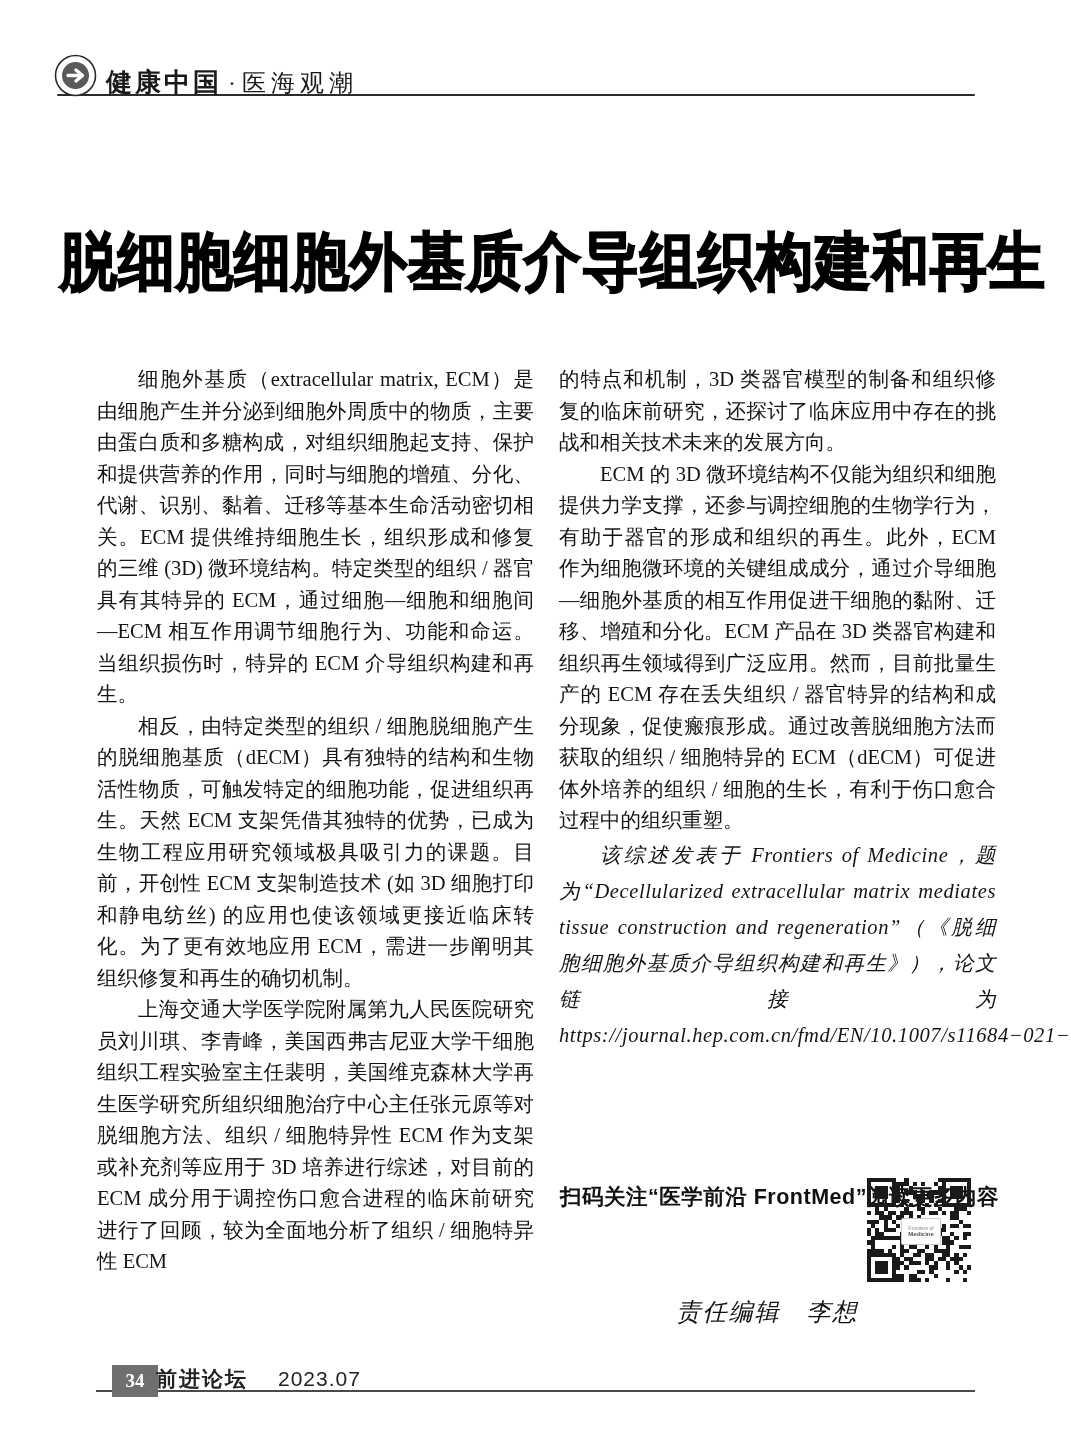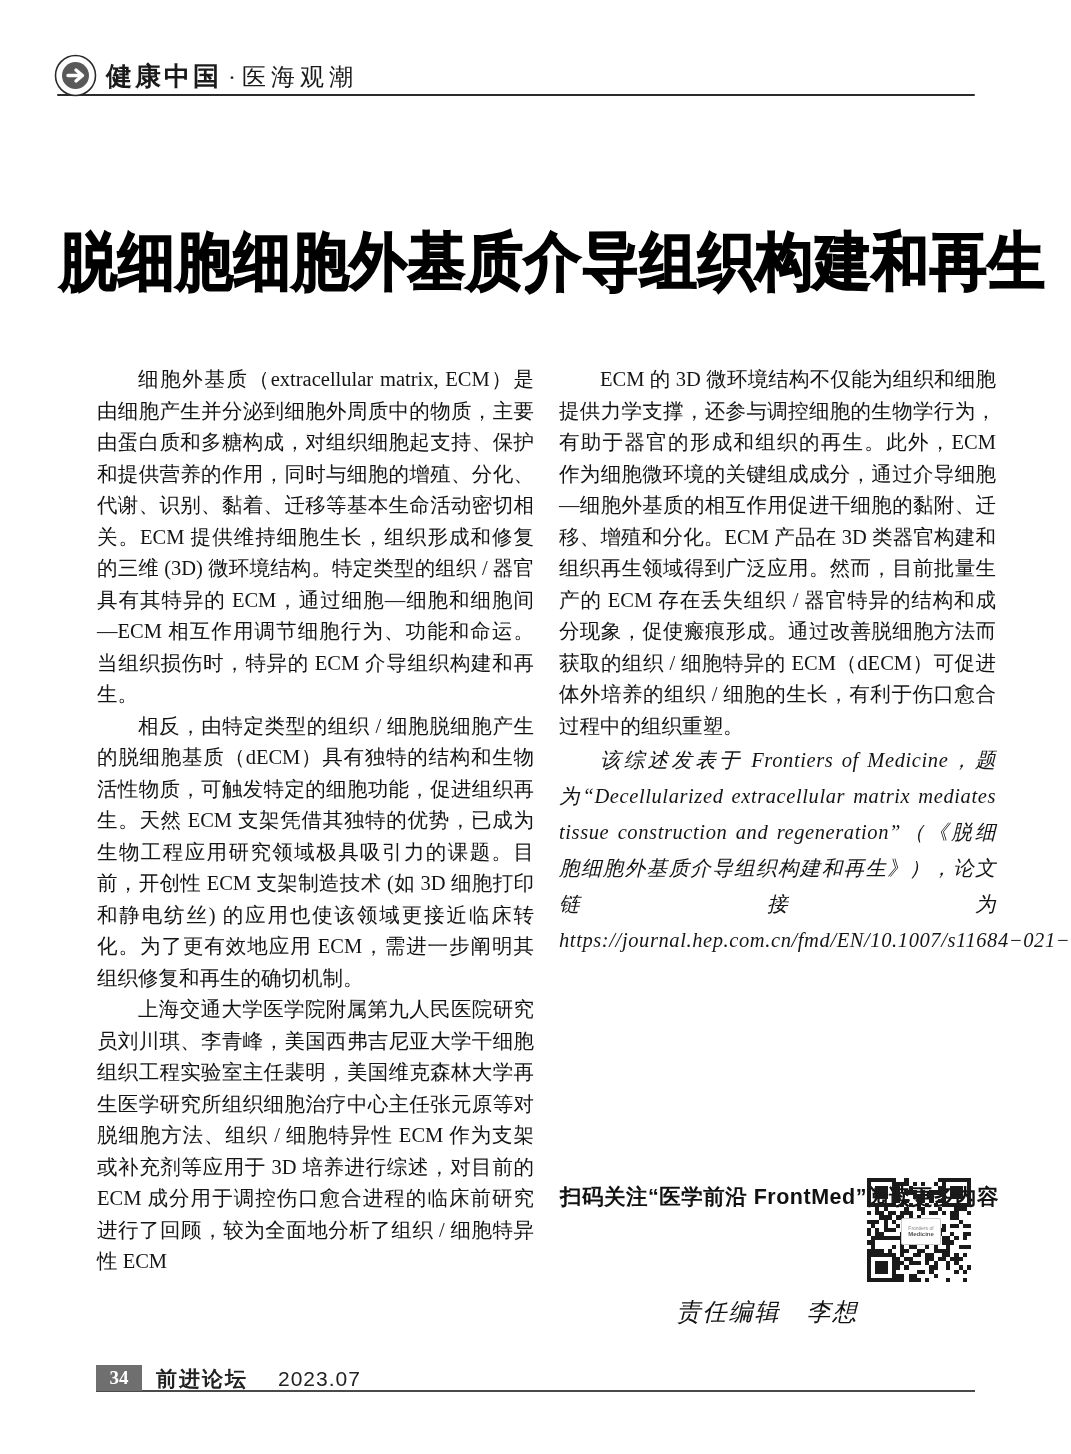--- a/index.html
+++ b/index.html
@@ -4,21 +4,21 @@
 <style>
   html,body{margin:0;padding:0;}
   body{
     width:1071px;height:1454px;background:#ffffff;position:relative;overflow:hidden;
     font-family:"Liberation Serif","DejaVu Serif",serif;color:#111;
     -webkit-font-smoothing:antialiased;
   }
   
   .header-rule{position:absolute;left:57px;top:94px;width:918px;height:2px;background:#2b2b2b;border-radius:1px;}
   .header-icon{position:absolute;left:54px;top:54px;width:43px;height:43px;}
-  .brand{position:absolute;left:106px;top:58px;height:36px;line-height:36px;white-space:nowrap;}
+  .brand{position:absolute;left:106px;top:58px;height:36px;line-height:48px;white-space:nowrap;}
   .brand-primary{font-family:"Liberation Sans","DejaVu Sans",sans-serif;font-weight:700;font-size:26px;letter-spacing:3px;color:#1a1a1a;}
   .brand-sep{font-size:24px;margin:0 6px;color:#1a1a1a;}
   .brand-secondary{font-family:"Liberation Serif","DejaVu Serif",serif;font-size:24px;letter-spacing:5px;color:#1a1a1a;}
   
   .page-title{
     position:absolute;left:60px;top:220px;width:951px;text-align:center;
     font-family:"Liberation Sans","DejaVu Sans",sans-serif;
     font-weight:900;font-size:57px;letter-spacing:1px;color:#000;
     -webkit-text-stroke:1.6px #000;white-space:nowrap;transform:scale(1,1.1);transform-origin:center top;
   }
@@ -43,21 +43,21 @@
   .qr-center-label .l1{font-family:"Liberation Sans",sans-serif;font-size:5px;color:#8a8a8a;line-height:6px;}
   .qr-center-label .l2{font-family:"Liberation Sans",sans-serif;font-size:6px;font-weight:700;color:#555;line-height:7px;}
   .editor-line{
     position:absolute;left:560px;top:1296px;width:415px;text-align:center;
     font-style:italic;font-size:24px;letter-spacing:2px;color:#111;
   }
   .editor-line .name{margin-left:26px;}
   
   .footer-rule{position:absolute;left:96px;top:1390px;width:879px;height:2px;background:#4a4a4a;}
   .footer-pagebox{
-    position:absolute;left:96px;top:1365px;width:46px;height:26px;background:#6f6f6f;
+    position:absolute;left:112px;top:1365px;width:46px;height:32px;background:#6f6f6f;
     color:#fff;font-family:"Liberation Serif",serif;font-weight:700;font-size:19px;
     display:flex;align-items:center;justify-content:center;
   }
   .footer-meta{position:absolute;left:156px;top:1365px;height:26px;line-height:27px;white-space:nowrap;}
   .footer-forum{font-family:"Liberation Sans","DejaVu Sans",sans-serif;font-weight:700;font-size:21px;letter-spacing:2px;color:#222;}
   .footer-issue{font-family:"Liberation Sans","DejaVu Sans",sans-serif;font-size:21px;color:#222;margin-left:30px;letter-spacing:1px;}
 </style>
 </head>
 <body>
 
@@ -73,20 +73,21 @@
 
 <div class="page-title">脱细胞细胞外基质介导组织构建和再生</div>
 
 <div class="columns">
   <div class="col">
     <p>细胞外基质（extracellular matrix, ECM）是由细胞产生并分泌到细胞外周质中的物质，主要由蛋白质和多糖构成，对组织细胞起支持、保护和提供营养的作用，同时与细胞的增殖、分化、代谢、识别、黏着、迁移等基本生命活动密切相关。ECM 提供维持细胞生长，组织形成和修复的三维 (3D) 微环境结构。特定类型的组织 / 器官具有其特异的 ECM，通过细胞—细胞和细胞间—ECM 相互作用调节细胞行为、功能和命运。当组织损伤时，特异的 ECM 介导组织构建和再生。</p>
     <p>相反，由特定类型的组织 / 细胞脱细胞产生的脱细胞基质（dECM）具有独特的结构和生物活性物质，可触发特定的细胞功能，促进组织再生。天然 ECM 支架凭借其独特的优势，已成为生物工程应用研究领域极具吸引力的课题。目前，开创性 ECM 支架制造技术 (如 3D 细胞打印和静电纺丝) 的应用也使该领域更接近临床转化。为了更有效地应用 ECM，需进一步阐明其组织修复和再生的确切机制。</p>
     <p>上海交通大学医学院附属第九人民医院研究员刘川琪、李青峰，美国西弗吉尼亚大学干细胞组织工程实验室主任裴明，美国维克森林大学再生医学研究所组织细胞治疗中心主任张元原等对脱细胞方法、组织 / 细胞特异性 ECM 作为支架或补充剂等应用于 3D 培养进行综述，对目前的 ECM 成分用于调控伤口愈合进程的临床前研究进行了回顾，较为全面地分析了组织 / 细胞特异性 ECM</p>
   </div>
   <div class="col">
+    <p class="no-indent">的特点和机制，3D 类器官模型的制备和组织修复的临床前研究，还探讨了临床应用中存在的挑战和相关技术未来的发展方向。</p>
     <p>ECM 的 3D 微环境结构不仅能为组织和细胞提供力学支撑，还参与调控细胞的生物学行为，有助于器官的形成和组织的再生。此外，ECM 作为细胞微环境的关键组成成分，通过介导细胞—细胞外基质的相互作用促进干细胞的黏附、迁移、增殖和分化。ECM 产品在 3D 类器官构建和组织再生领域得到广泛应用。然而，目前批量生产的 ECM 存在丢失组织 / 器官特异的结构和成分现象，促使瘢痕形成。通过改善脱细胞方法而获取的组织 / 细胞特异的 ECM（dECM）可促进体外培养的组织 / 细胞的生长，有利于伤口愈合过程中的组织重塑。</p>
     <p class="kaiti">该综述发表于 Frontiers of Medicine，题为“Decellularized extracellular matrix mediates tissue construction and regeneration”（《脱细胞细胞外基质介导组织构建和再生》），论文链接为 https://journal.hep.com.cn/fmd/EN/10.1007/s11684−021−0900−3。</p>
   </div>
 </div>
 
 <div class="qr-caption">扫码关注“医学前沿 FrontMed”阅读更多内容</div>
 <div class="qr-wrap">
   <svg width="104" height="104" viewBox="0 0 25 25" shape-rendering="crispEdges">
       <rect x="0" y="0" width="1" height="1" fill="#1a1a1a"></rect>
       <rect x="1" y="0" width="1" height="1" fill="#1a1a1a"></rect>

